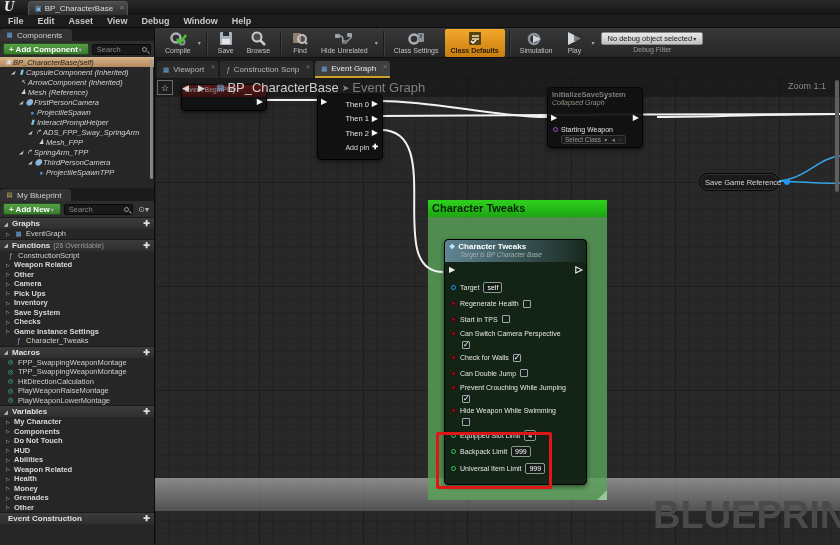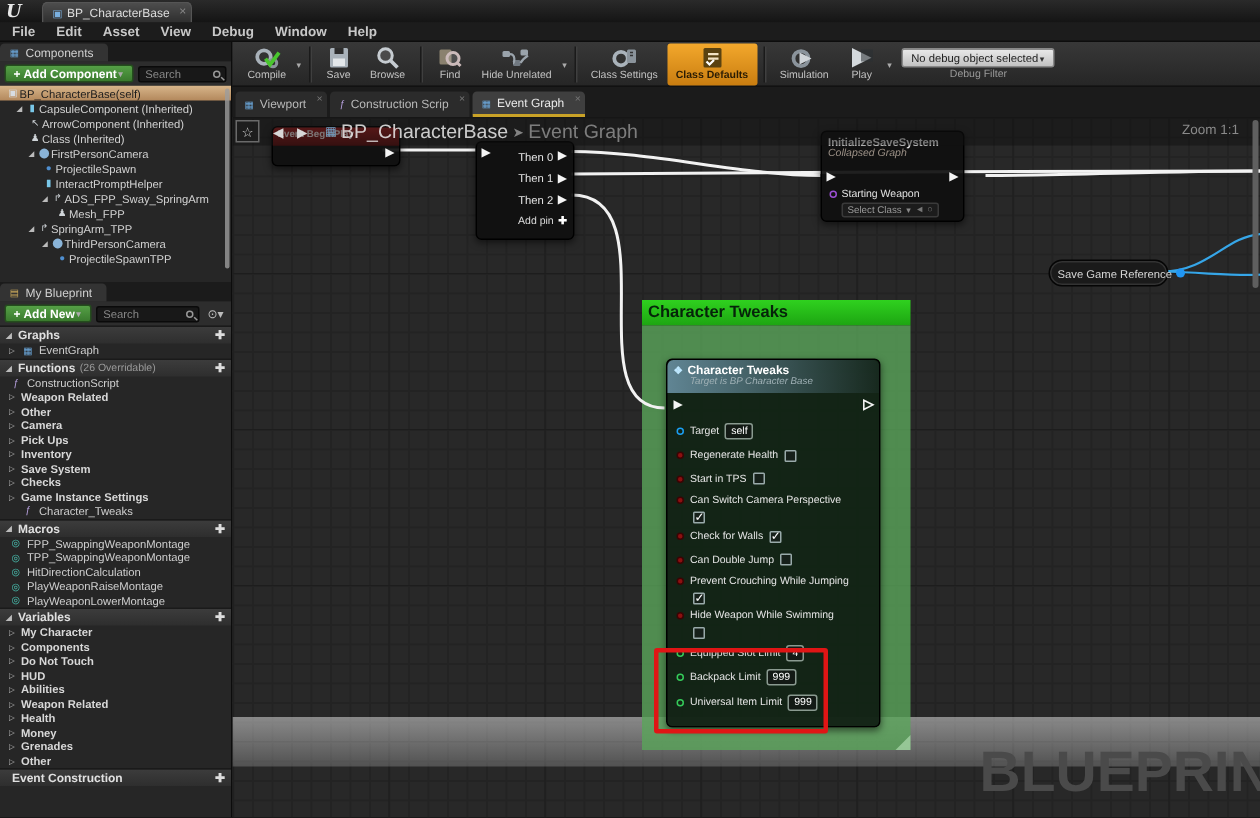--- a/index.html
+++ b/index.html
@@ -22,21 +22,21 @@
   .leftcol { position:absolute; left:0; top:28px; width:155px; height:517px; background:#262626; border-right:1px solid #0c0c0c; }
   .panel-tab { height:13px; background:#1b1b1b; display:flex; align-items:flex-end; }
   .panel-tab .tabchip { height:12px; background:#333; padding:0 10px 0 5px; display:flex; align-items:center; gap:3px; font-size:8px; color:#cfcfcf; border-radius:3px 3px 0 0; }
   .addrow { height:16px; display:flex; align-items:center; gap:3px; padding:0 3px; background:#2d2d2d; }
   .greenbtn { height:12px; background:linear-gradient(#55a046,#3a7a2e); border:1px solid #244d1d; border-radius:2px; color:#fff; font-size:8px; font-weight:bold; padding:0 5px; display:flex; align-items:center; white-space:nowrap; }
   .searchbox { flex:1; height:11px; background:#181818; border:1px solid #0a0a0a; border-radius:2px; color:#888; font-size:7.5px; padding:0 12px 0 4px; position:relative; display:flex; align-items:center; min-width:0; }
   .lens { position:absolute; right:3px; top:2px; width:5px; height:5px; border:1px solid #999; border-radius:50%; }
   .lens::after { content:""; position:absolute; left:4px; top:4px; width:3px; height:1px; background:#999; transform:rotate(45deg); }
   .eyebtn { color:#bbb; font-size:8px; padding:0 2px; }
 
-  .tree { position:relative; height:131px; overflow:hidden; background:#262626; }
+  .tree { position:relative; height:131px; overflow:hidden; background:#262626;font-style:italic; }
   .trow { height:10px; display:flex; align-items:center; font-size:7.5px; color:#d2d2d2; white-space:nowrap; }
   .trow.selected { background:linear-gradient(#d8b68b,#b3885c); color:#1c1c1c; }
   .lvl-0{padding-left:4px}.lvl-1{padding-left:11px}.lvl-2{padding-left:19px}.lvl-3{padding-left:28px}.lvl-4{padding-left:37px}
   .exp { font-size:5px; color:#bbb; width:6px; }
   .ticon { width:9px; font-size:6.5px; text-align:center; }
   .blueprint-icon::before{content:"▣"; color:#d8dde2;}
   .capsule-icon::before{content:"▮"; color:#79c7e8;}
   .arrow-icon::before{content:"↖"; color:#cfd4d8;}
   .mesh-icon::before{content:"♟"; color:#cfd4d8;}
   .camera-icon::before{content:"⬤"; color:#8ab4d8;}
@@ -214,21 +214,21 @@
 
           <div class="trow lvl-2">
 
             <span class="ticon arrow-icon"></span>
             <span>ArrowComponent (Inherited)</span>
           </div>
 
           <div class="trow lvl-2">
 
             <span class="ticon mesh-icon"></span>
-            <span>Class (Inherited)</span>
+            <span>Mesh (Reference)</span>
           </div>
 
           <div class="trow lvl-2">
             <span class="exp">◢</span>
             <span class="ticon camera-icon"></span>
             <span>FirstPersonCamera</span>
           </div>
 
           <div class="trow lvl-3">
 

